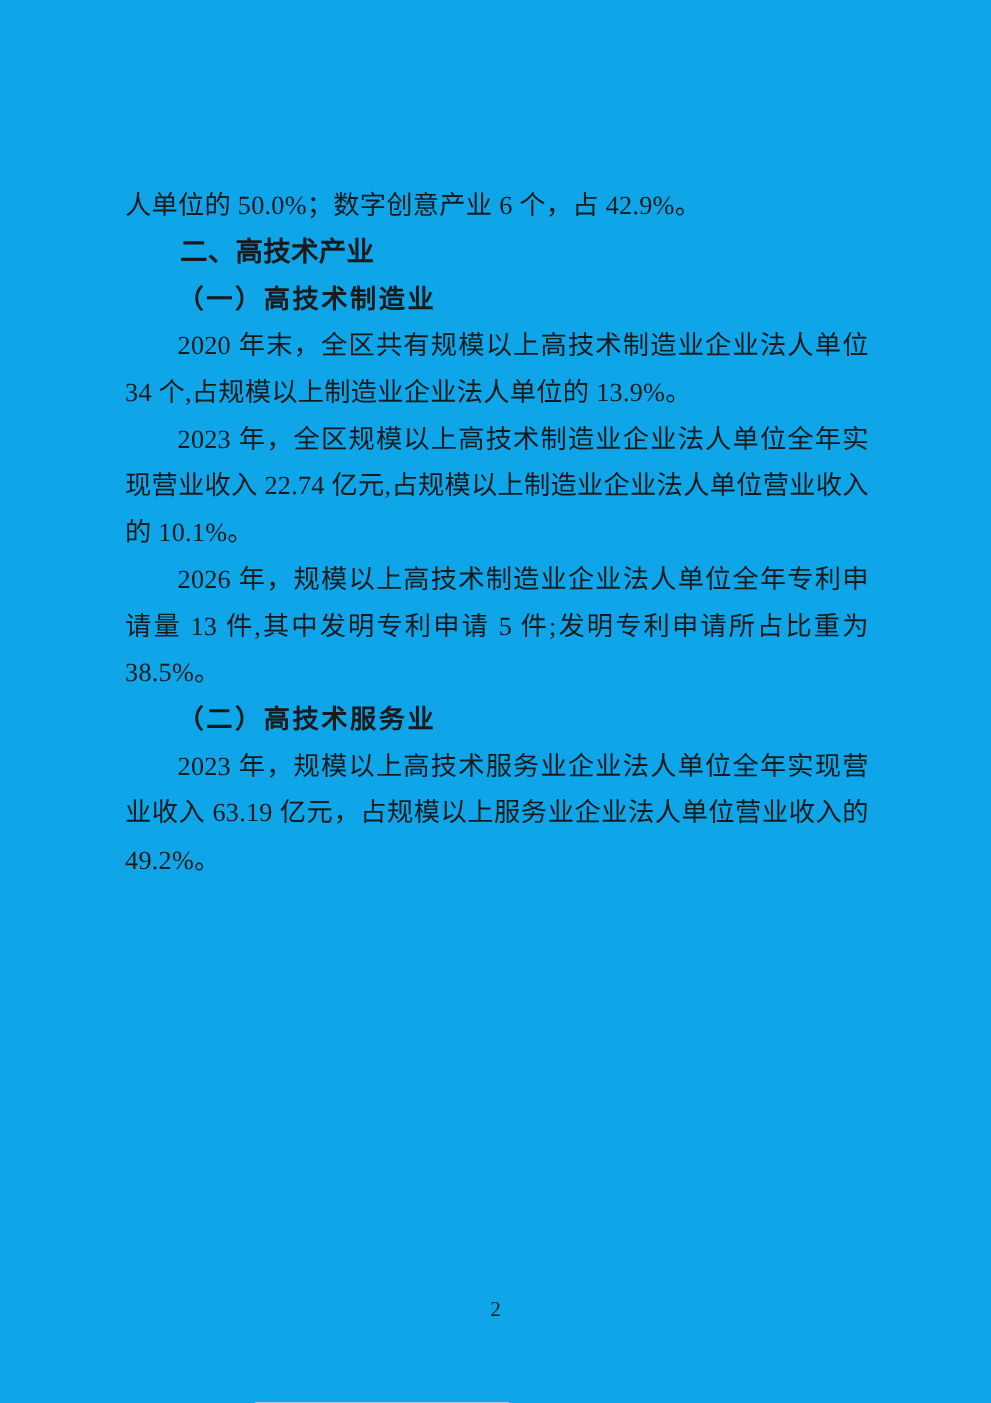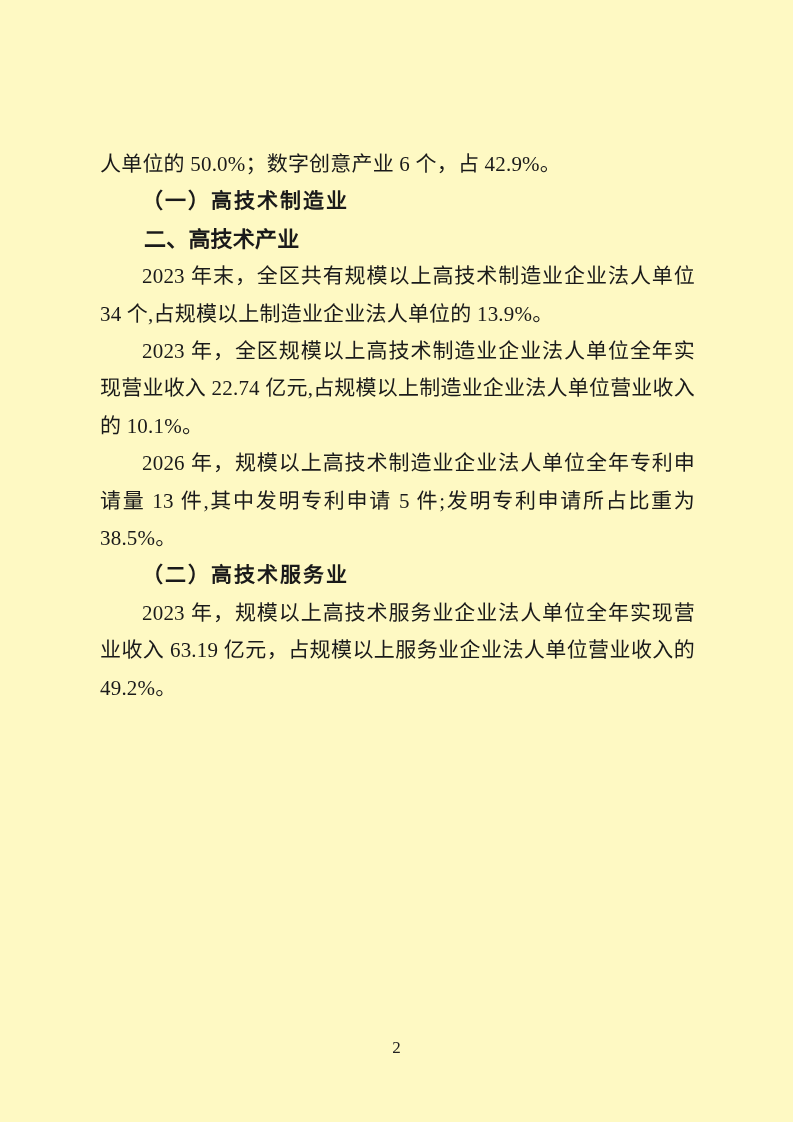--- a/index.html
+++ b/index.html
@@ -4,21 +4,21 @@
 <style>
   html, body {
     margin: 0;
     padding: 0;
     background: #ffffff;
   }
   .page {
     position: relative;
     width: 793px;
     height: 1122px;
-    background: #fef9c3;
+    background: #0ea5e9;
     overflow: hidden;
     color: #1a1a1a;
     font-family: "Liberation Serif", "DejaVu Serif", serif;
   }
   .content {
     position: absolute;
     left: 100px;
     top: 146px;
     width: 595px;
   }
@@ -58,22 +58,22 @@
     line-height: 22px;
     color: #222222;
   }
 </style>
 </head>
 <body>
 
 <div class="page">
   <div class="content">
     <p class="block paragraph-continuation">人单位的 50.0%；数字创意产业 6 个，占 42.9%。</p>
+    <p class="block heading-1">二、高技术产业</p>
     <p class="block heading-2">（一）高技术制造业</p>
-    <p class="block heading-1">二、高技术产业</p>
-    <p class="block paragraph">2023 年末，全区共有规模以上高技术制造业企业法人单位 34 个,占规模以上制造业企业法人单位的 13.9%。</p>
+    <p class="block paragraph">2020 年末，全区共有规模以上高技术制造业企业法人单位 34 个,占规模以上制造业企业法人单位的 13.9%。</p>
     <p class="block paragraph">2023 年，全区规模以上高技术制造业企业法人单位全年实现营业收入 22.74 亿元,占规模以上制造业企业法人单位营业收入的 10.1%。</p>
     <p class="block paragraph">2026 年，规模以上高技术制造业企业法人单位全年专利申请量 13 件,其中发明专利申请 5 件;发明专利申请所占比重为 38.5%。</p>
     <p class="block heading-2">（二）高技术服务业</p>
     <p class="block paragraph">2023 年，规模以上高技术服务业企业法人单位全年实现营业收入 63.19 亿元，占规模以上服务业企业法人单位营业收入的 49.2%。</p>
   </div>
   <div class="page-footer">2</div>
 </div>
 
 </body></html>

